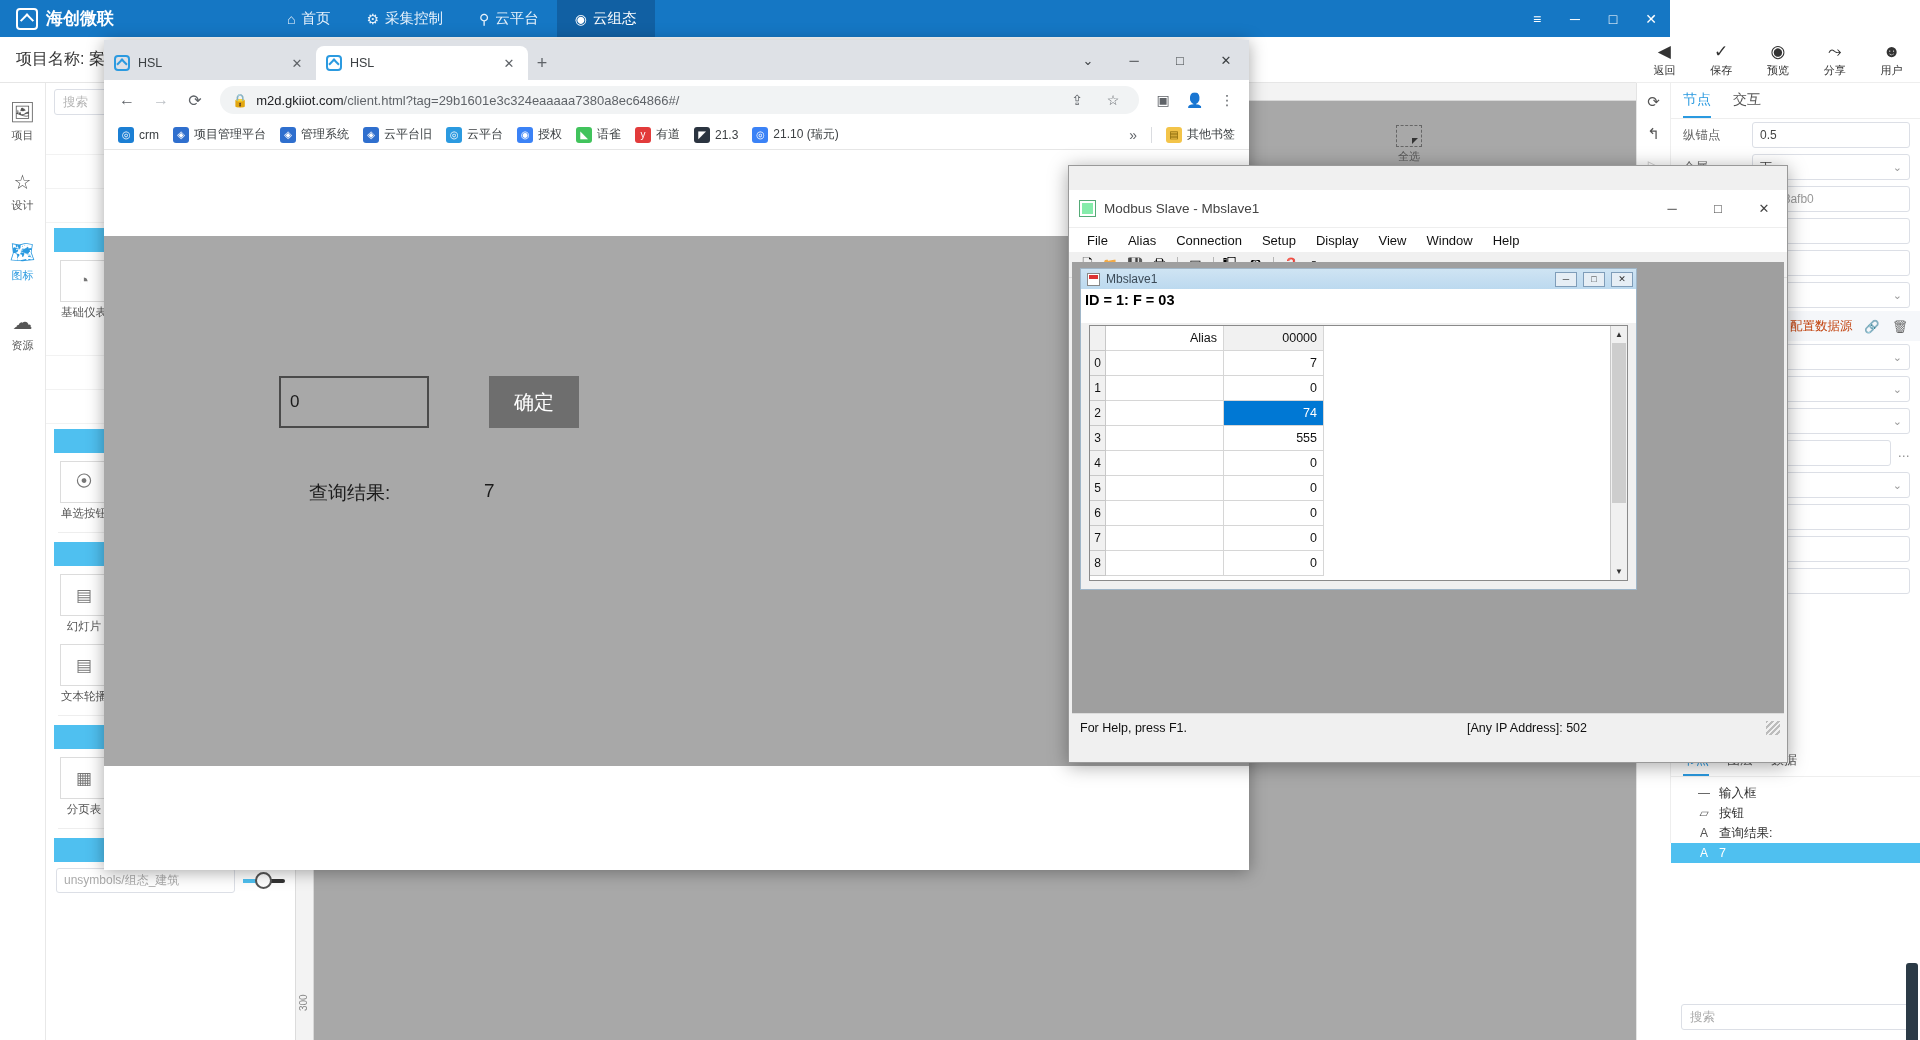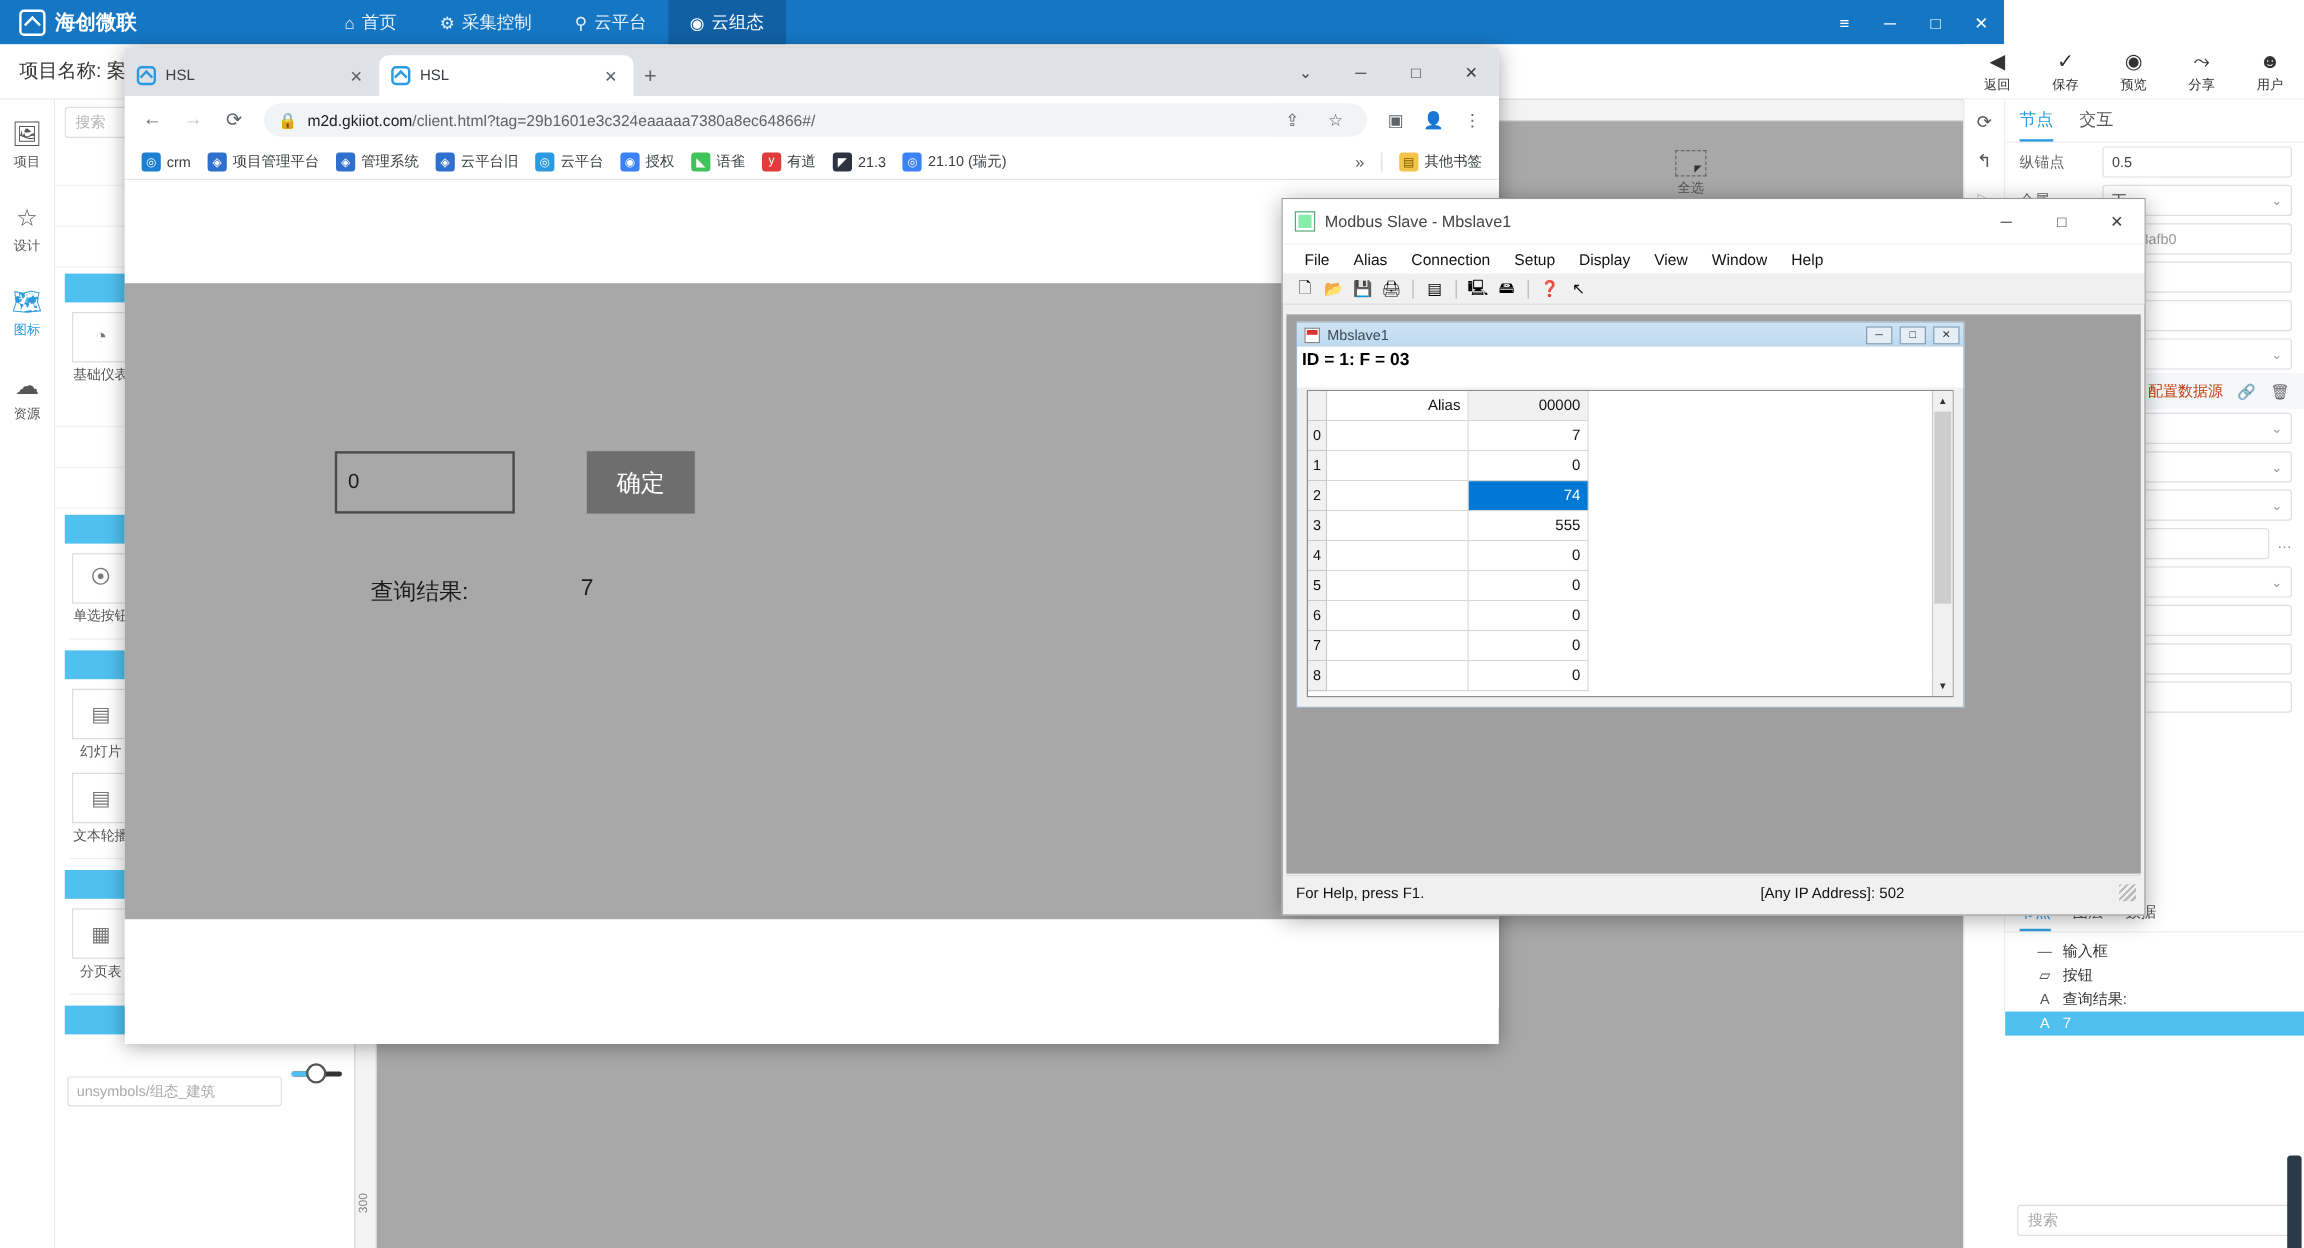--- a/index.html
+++ b/index.html
@@ -63,21 +63,21 @@
     height: 24px; background: #4fc0f0; color: #fff; font-size: 13px;
     display: flex; align-items: center; justify-content: center; margin: 5px 8px 0 8px;
   }
   .grp-plain { height: 34px; display: flex; align-items: center; justify-content: center; color: #555; border-bottom: 1px solid #f2f2f2; }
   .tile-row { display: flex; gap: 10px; padding: 8px 14px 2px 14px; }
   .tile { width: 48px; text-align: center; cursor: pointer; }
   .tile-box { width: 48px; height: 42px; border: 1px solid #dcdcdc; background: #fff; display: flex; align-items: center; justify-content: center; font-size: 17px; color: #777; }
   .tile-lbl { font-size: 11.5px; color: #555; margin-top: 3px; white-space: nowrap; overflow: hidden; }
   .sep { height: 1px; background: #eee; margin: 9px 12px; }
   .iconlib-row { display: flex; align-items: center; gap: 8px; padding: 6px 10px; }
-  .iconlib-input { flex: 1; height: 25px; border: 1px solid #dcdfe6; border-radius: 3px; display: flex; align-items: center; padding: 0 7px; color: #aaa; font-size: 12px; margin-top: 29px; }
+  .iconlib-input { flex: 1; height: 25px; border: 1px solid #dcdfe6; border-radius: 3px; display: flex; align-items: center; padding: 0 7px; color: #aaa; font-size: 12px; }
   .switch { width: 42px; height: 4px; background: #333; border-radius: 2px; position: relative; }
   .switch::before { content: ""; position: absolute; left: 0; top: 0; width: 18px; height: 4px; background: #4fc0f0; }
   .switch-knob { position: absolute; left: 12px; top: -7px; width: 17px; height: 17px; border: 2px solid #555; border-radius: 50%; background: #fff; }
 
   
   .canvas-area { position: absolute; left: 296px; top: 83px; width: 1340px; height: 957px; background: #a8a8a8; }
   .ruler-h { position: absolute; left: 0; top: 0; width: 100%; height: 18px; background: #f3f3f3; border-bottom: 1px solid #d8d8d8; }
   .ruler-v { position: absolute; left: 0; top: 18px; width: 18px; bottom: 0; background: #f3f3f3; border-right: 1px solid #d8d8d8; }
   .rtick { position: absolute; top: 2px; font-size: 10px; color: #888; }
   .rtick-v { position: absolute; left: 2px; font-size: 10px; color: #888; transform: rotate(-90deg); transform-origin: left top; }
@@ -169,21 +169,21 @@
   }
   .hmi-lbl { position: absolute; left: 205px; top: 244px; font-size: 19px; color: #1b1b1b; }
   .hmi-val { position: absolute; left: 380px; top: 244px; font-size: 19px; color: #1b1b1b; }
 
   
   .mbwin {
     position: absolute; left: 1068px; top: 165px; width: 720px; height: 598px;
     background: #f0f0f0; border: 1px solid #999; box-shadow: 0 3px 18px rgba(0,0,0,.35);
     font-family: "Liberation Sans", sans-serif;
   }
-  .mb-title { height: 38px; background: #fff; display: flex; align-items: center; padding-left: 10px; gap: 8px; border-bottom: 1px solid #eee; }
+  .mb-title { height: 38px; background: #fff; display: flex; align-items: center; padding-left: 10px; gap: 8px; border-bottom: 1px solid #eee; margin-top: 24px; }
   .mb-ico { width: 17px; height: 17px; background: #fff; border: 1px solid #5a7; position: relative; flex: none; }
   .mb-ico::after { content: ""; position: absolute; left: 2px; top: 2px; width: 11px; height: 11px; background: #2d6; opacity: .55; }
   .mb-title-txt { font-size: 13.5px; color: #444; }
   .mb-wbtns { margin-left: auto; display: flex; }
   .mwb { width: 46px; height: 38px; display: flex; align-items: center; justify-content: center; color: #444; font-size: 13px; cursor: pointer; }
   .mb-menu { height: 24px; background: #fff; display: flex; align-items: center; gap: 0; padding-left: 8px; font-size: 13px; color: #111; }
   .mb-menu-item { padding: 2px 10px; cursor: pointer; }
   .mb-toolbar { height: 26px; background: #f0f0f0; display: flex; align-items: center; gap: 3px; padding-left: 8px; border-bottom: 1px solid #dcdcdc; }
   .tbtn { width: 21px; height: 20px; display: flex; align-items: center; justify-content: center; font-size: 13px; cursor: pointer; }
   .tbsep { width: 1px; height: 16px; background: #b6b6b6; margin: 0 4px; }
@@ -209,21 +209,21 @@
   .gidx { width: 16px; background: #f1f1f1; border-right: 1px solid #c8c8c8; border-bottom: 1px solid #c8c8c8; display: flex; align-items: center; justify-content: center; font-size: 12px; color: #111; }
   .galias { width: 118px; border-right: 1px solid #d6d6d6; border-bottom: 1px solid #d6d6d6; background: #fff; }
   .gval { width: 100px; border-right: 1px solid #d6d6d6; border-bottom: 1px solid #d6d6d6; display: flex; align-items: center; justify-content: flex-end; padding-right: 6px; font-size: 12.5px; color: #111; background: #fff; }
   .gval.sel { background: #0078d4; color: #fff; }
   .gfill { flex: 1; background: #fff; border-bottom: 1px solid #fff; }
   .gsb { width: 17px; background: #f0f0f0; border-left: 1px solid #c8c8c8; display: flex; flex-direction: column; }
   .gsb-btn { height: 17px; display: flex; align-items: center; justify-content: center; font-size: 8px; color: #333; background: #f0f0f0; }
   .gsb-track { flex: 1; background: #f0f0f0; position: relative; }
   .gsb-thumb { position: absolute; left: 1px; right: 1px; top: 0; height: 160px; background: #cdcdcd; }
   .mb-status {
-    position: absolute; left: 3px; bottom: 5px; right: 3px; height: 28px; background: #f0f0f0;
+    position: absolute; left: 3px; bottom: 21px; right: 3px; height: 28px; background: #f0f0f0;
     border-top: 1px solid #dcdcdc; display: flex; align-items: center; font-size: 12.5px; color: #111;
   }
   .mbs-1 { padding-left: 8px; width: 395px; }
   .mbs-2 { flex: 1; }
   .mb-grip { width: 14px; height: 14px; margin-right: 4px; background:
       repeating-linear-gradient(135deg, #999 0 2px, transparent 2px 4px); opacity: .6; }
 </style>
 </head>
 <body>
 

